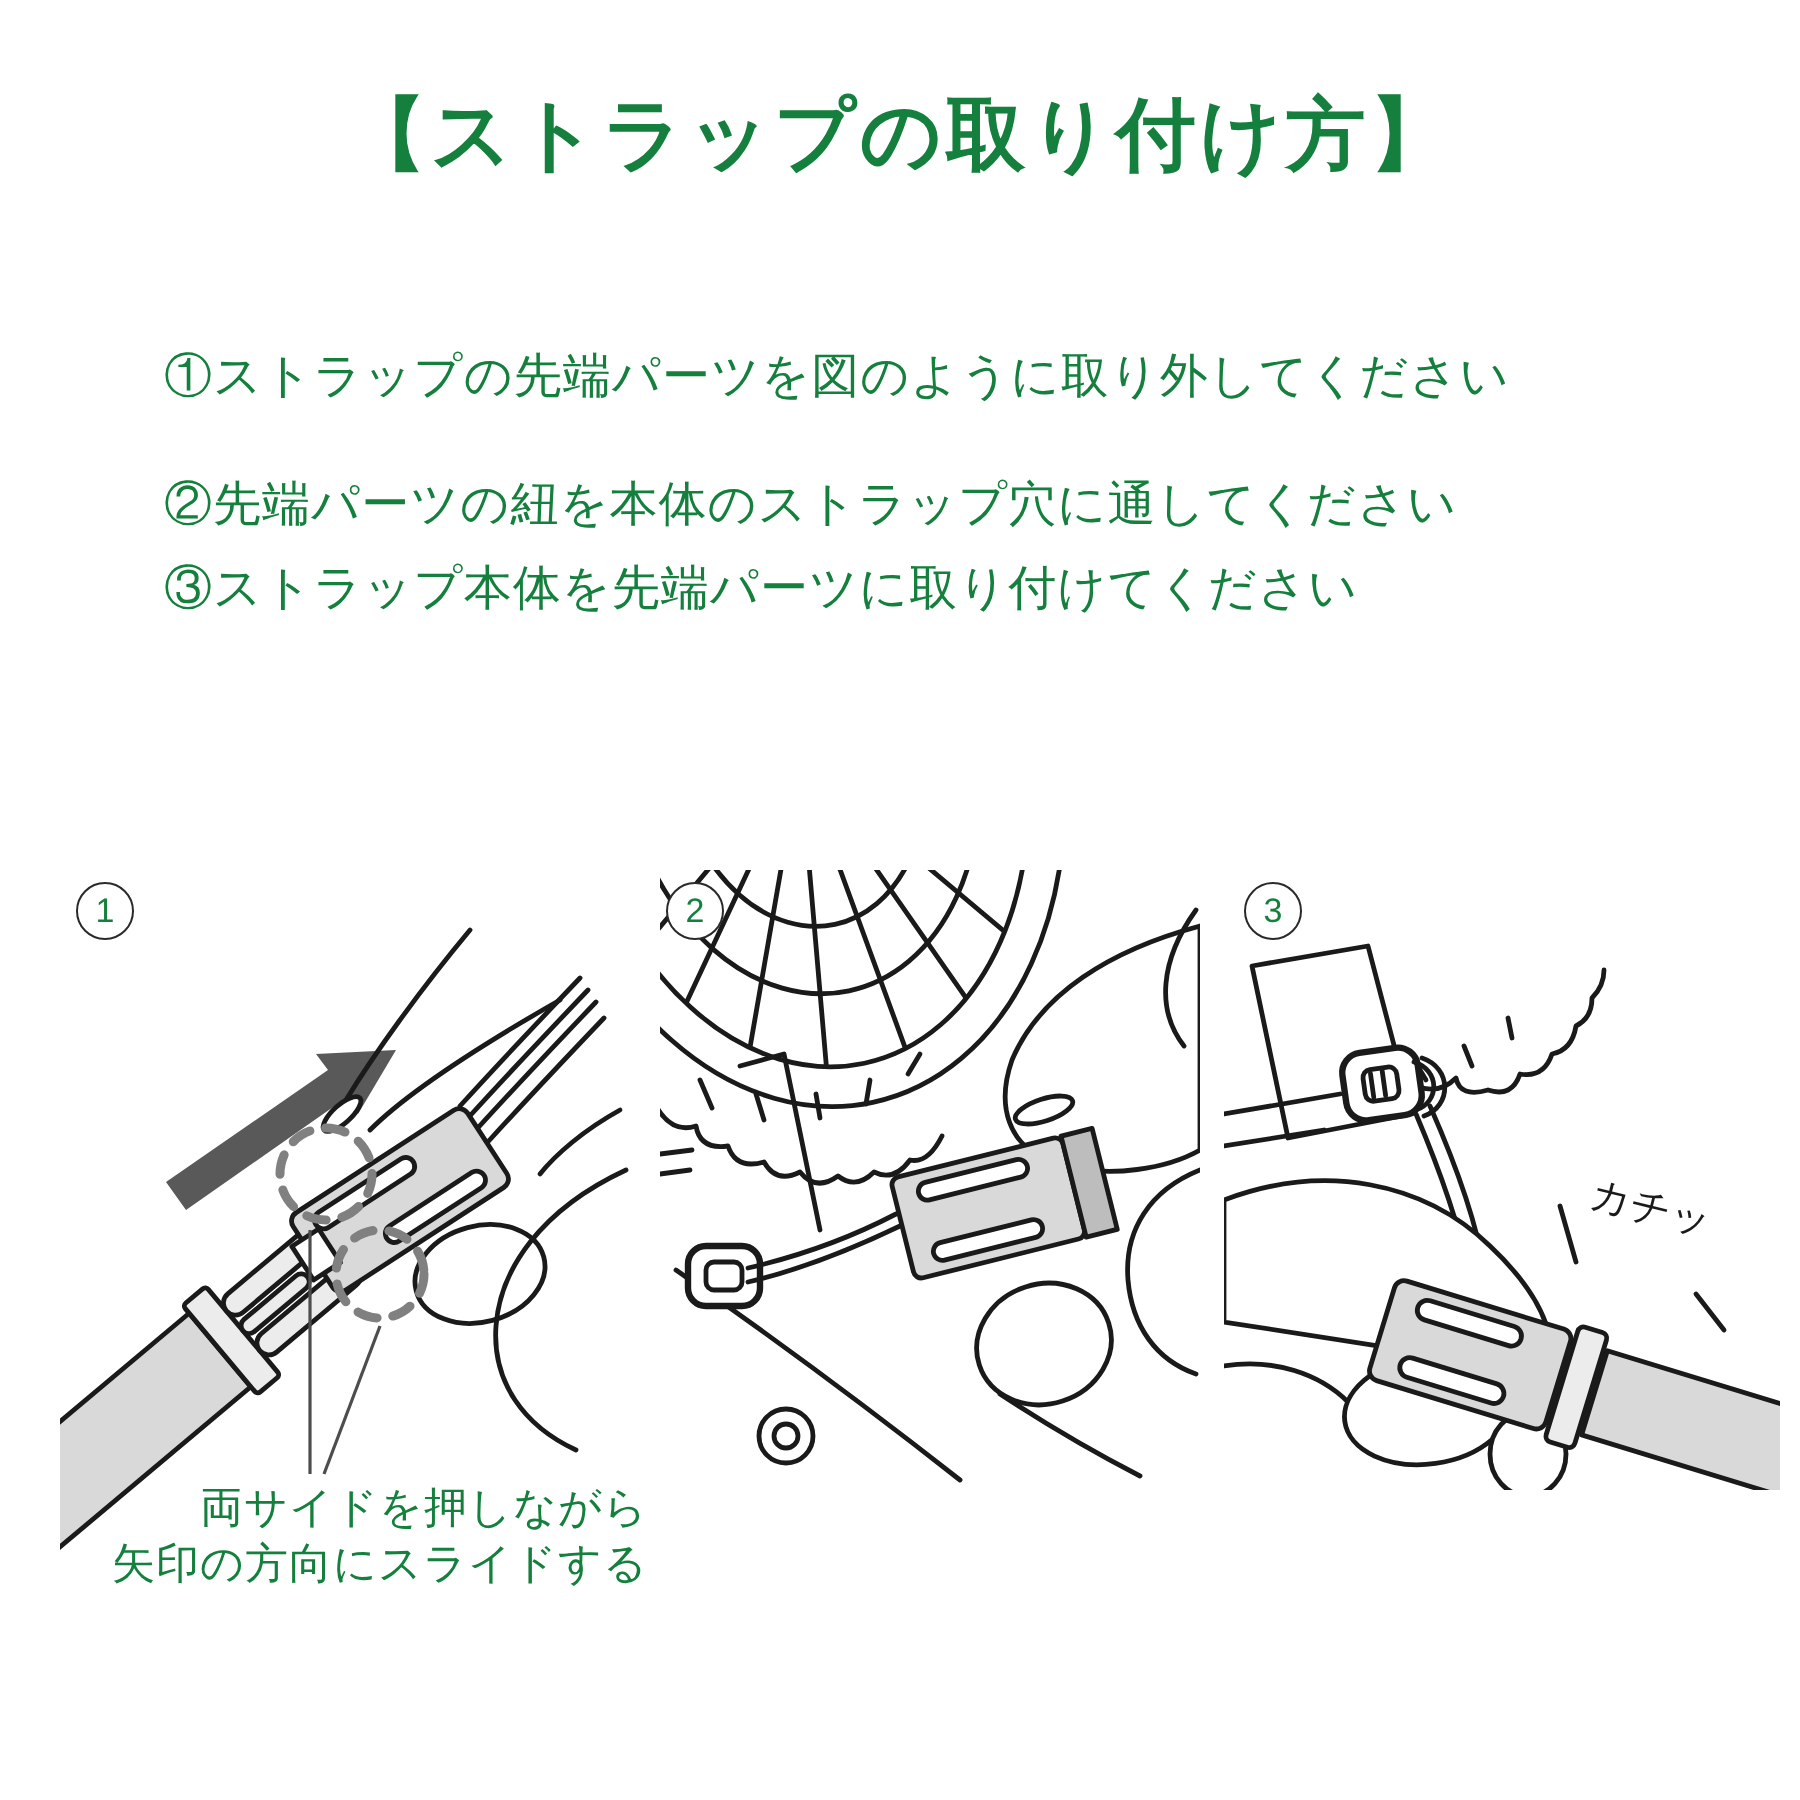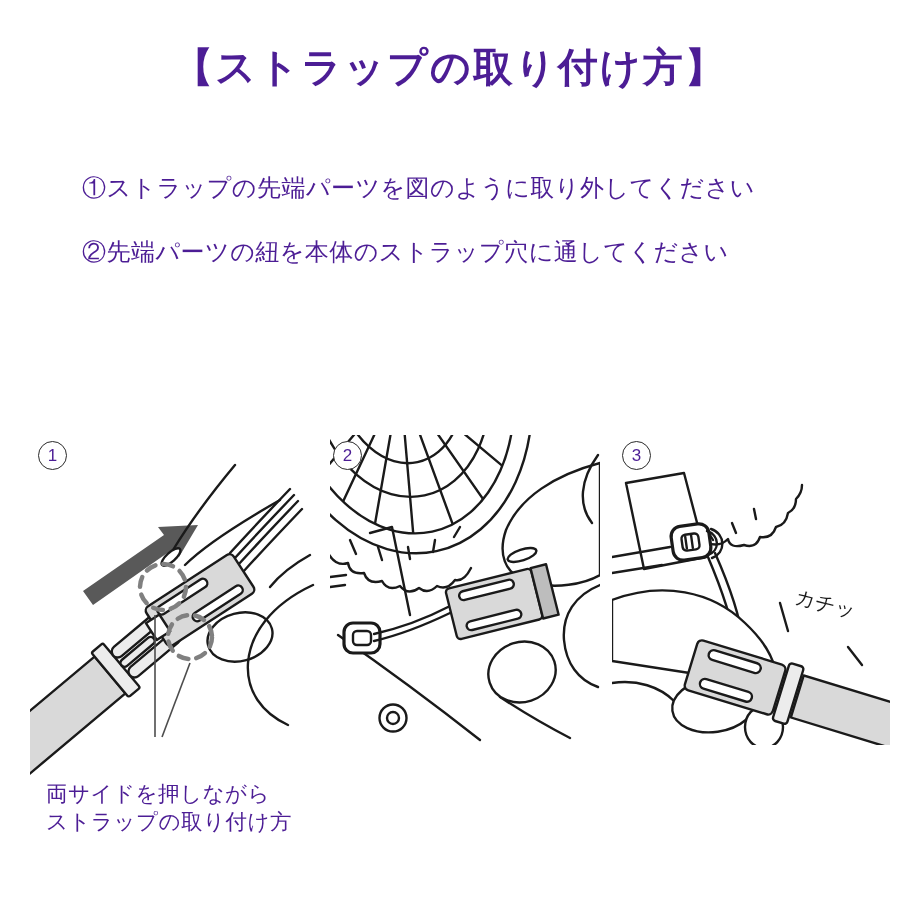--- a/index.html
+++ b/index.html
@@ -1,47 +1,48 @@
 <!DOCTYPE html>
 <html><head>
 <meta charset="utf-8">
 <style>
   html,body{margin:0;padding:0;background:#fff;}
   .sheet{position:relative;width:900px;height:900px;background:#fff;overflow:hidden;
-         font-family:"Liberation Sans",sans-serif;color:#4c1d95;}
+         font-family:"Liberation Sans",sans-serif;color:#15803d;}
   .title{position:absolute;top:40px;left:0;width:900px;text-align:center;
          font-size:40px;font-weight:bold;letter-spacing:2px;}
   .instr{position:absolute;left:82px;width:790px;font-size:24px;letter-spacing:0.5px;
          white-space:nowrap;font-weight:500;}
   .i1{top:172px}.i2{top:236px}.i3{top:278px}
   .panel{position:absolute;width:290px;height:370px;}
   .p1{left:30px;top:435px;} .p2{left:330px;top:435px;width:270px;height:310px;}
   .p3{left:612px;top:435px;width:278px;height:310px;}
   .badge{position:absolute;left:8px;top:6px;width:27px;height:27px;border:1.7px solid #2a2a2a;
          border-radius:50%;display:flex;align-items:center;justify-content:center;
          font-size:17px;background:#fff;z-index:2;}
-  .caption{position:absolute;top:306px;left:16px;width:290px;text-align:left;
-           font-size:21.5px;line-height:1.28;letter-spacing:0.5px;margin-top:40px;}
+  .caption{position:absolute;top:306px;left:4px;width:290px;text-align:right;
+           font-size:21.5px;line-height:1.28;letter-spacing:0.5px;}
   svg{position:absolute;left:0;top:0;}
   .ln{stroke:#1a1a1a;stroke-width:2.4;fill:none;stroke-linecap:round;stroke-linejoin:round;}
   .gray{fill:#d9d9d9;} .lgray{fill:#ececec;} .mgray{fill:#bdbdbd;} .wht{fill:#ffffff;}
   .dash{stroke:#808080;stroke-width:4.5;stroke-dasharray:10 8;fill:none;stroke-linecap:round;}
   .thin{stroke:#4d4d4d;stroke-width:1.6;fill:none;}
   .arrow{fill:#595959;stroke:none;}
   .fx{font-size:20px;fill:#1a1a1a;font-family:"Liberation Sans",sans-serif;}
 </style>
 </head>
 <body>
 
 <div class="sheet">
 
   <div class="title">【ストラップの取り付け方】</div>
 
   <div class="instr i1">①ストラップの先端パーツを図のように取り外してください</div>
   <div class="instr i2">②先端パーツの紐を本体のストラップ穴に通してください</div>
+  <div class="instr i3">③ストラップ本体を先端パーツに取り付けてください</div>
 
   <div class="panel p1">
     <div class="badge">1</div>
     <svg width="290" height="370" viewBox="0 0 290 370">
 
       <polygon class="arrow" points="48,126 129,70 123,62 163,60 144,92 138,84 58,140" transform="translate(5,30)"></polygon>
 
       <g class="ln" transform="translate(80,240) rotate(-40)">
         <rect class="gray" x="-170" y="-24" width="170" height="48"></rect>
         <rect class="lgray" x="0" y="-29" width="15" height="58" rx="2"></rect>
@@ -82,21 +83,21 @@
       </g>
 
       <circle class="dash" cx="133" cy="152" r="23"></circle>
       <circle class="dash" cx="160" cy="202" r="22"></circle>
 
       <path class="thin" d="M125,180 L125,302"></path>
       <path class="thin" d="M160,228 L132,302"></path>
     </svg>
     <div class="caption">
       <div>両サイドを押しながら</div>
-      <div>ストラップの取り付け方</div>
+      <div>矢印の方向にスライドする</div>
     </div>
   </div>
 
   <div class="panel p2">
     <div class="badge" style="left:3px">2</div>
     <svg width="270" height="310" viewBox="0 0 270 310">
       <defs>
         <clipPath id="fanclip">
             <ellipse cx="70" cy="-55" rx="112" ry="155" transform="rotate(-12 70 -55)"></ellipse>
           </clipPath>

